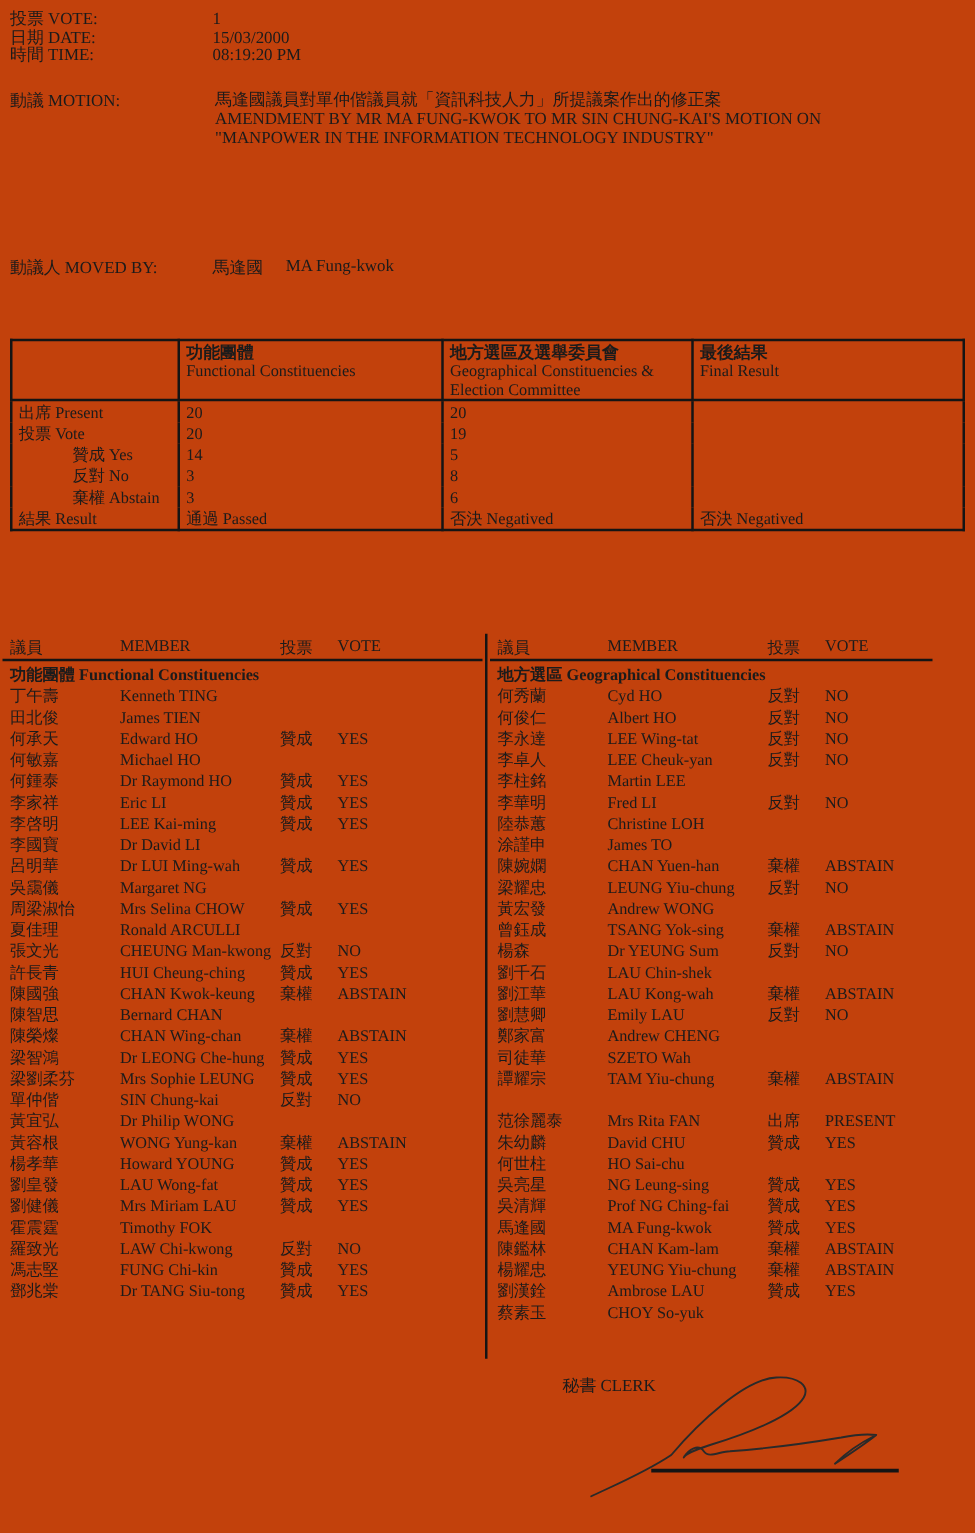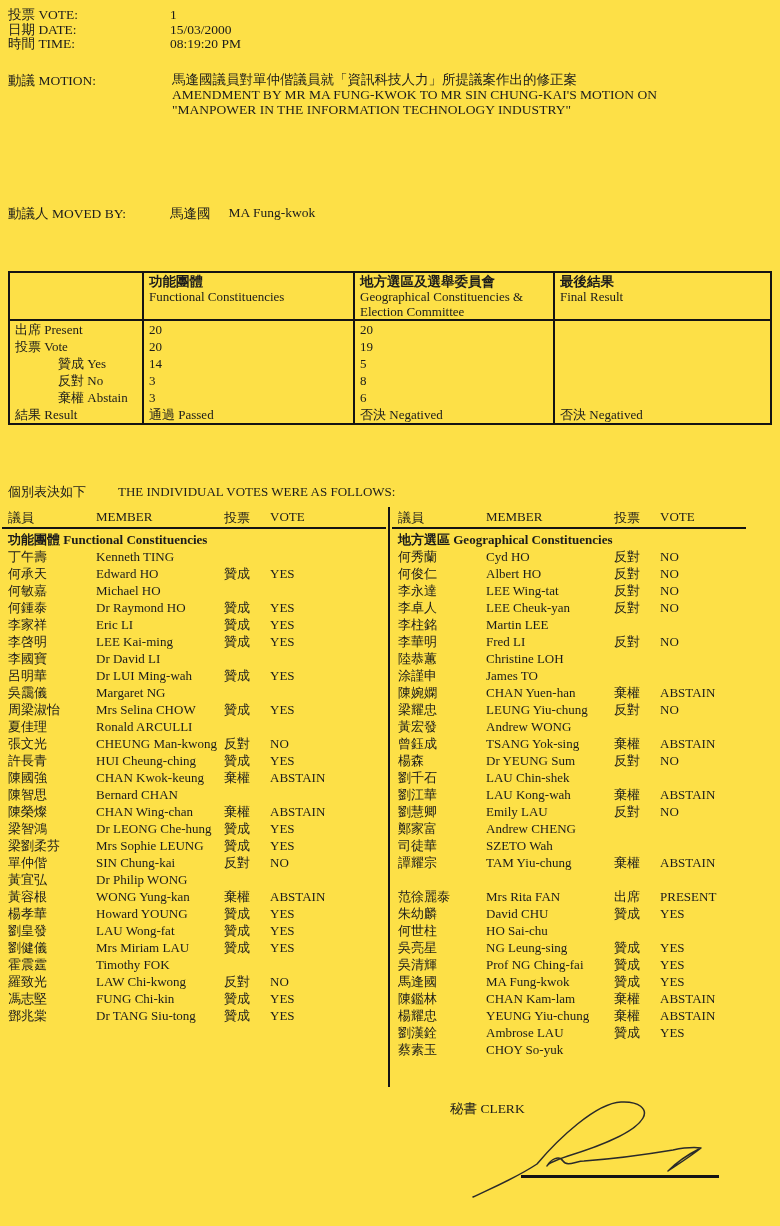--- a/index.html
+++ b/index.html
@@ -1,20 +1,20 @@
 <!DOCTYPE html>
 <html><head>
 <meta charset="utf-8">
 <style>
   html,body { margin:0; padding:0; background:#e8e8e8; }
   .page {
     position:relative;
     width:780px; height:1226px;
     margin:0 auto;
-    background:#fde047;
+    background:#c2410c;
     color:#1b1b1b;
     font-family:"Liberation Serif","DejaVu Serif",serif;
     overflow:hidden;
   }
 
   
   .meta { position:absolute; left:8px; top:8px; font-size:13.5px; }
   .meta-row { display:flex; line-height:14.5px; white-space:nowrap; }
   .meta-label { width:162px; }
 
@@ -165,24 +165,20 @@
         </tr>
         <tr>
           <td class="sum-label">結果 Result</td>
           <td class="sum-val">通過 Passed</td>
           <td class="sum-val">否決 Negatived</td>
           <td class="sum-val">否決 Negatived</td>
         </tr>
       </tbody>
   </table>
 
-  <div class="ind-heading">
-    <span class="ih-zh">個別表決如下</span>
-    <span>THE INDIVIDUAL VOTES WERE AS FOLLOWS:</span>
-  </div>
 
   <div class="col-head col-head-left">
     <span class="cell-zh">議員</span>
     <span class="cell-en">MEMBER</span>
     <span class="cell-vzh">投票</span>
     <span class="cell-ven">VOTE</span>
   </div>
   <div class="col-head col-head-right">
     <span class="cell-zh">議員</span>
     <span class="cell-en">MEMBER</span>
@@ -194,20 +190,26 @@
   <div class="head-rule head-rule-right"></div>
   <div class="col-divider"></div>
 
   <div class="ind-col ind-col-left">
       <div class="ind-row ind-section">
         <span>功能團體 Functional Constituencies</span>
       </div>
       <div class="ind-row">
         <span class="cell-zh">丁午壽</span>
         <span class="cell-en">Kenneth TING</span>
+        <span class="cell-vzh"></span>
+        <span class="cell-ven"></span>
+      </div>
+      <div class="ind-row">
+        <span class="cell-zh">田北俊</span>
+        <span class="cell-en">James TIEN</span>
         <span class="cell-vzh"></span>
         <span class="cell-ven"></span>
       </div>
       <div class="ind-row">
         <span class="cell-zh">何承天</span>
         <span class="cell-en">Edward HO</span>
         <span class="cell-vzh">贊成</span>
         <span class="cell-ven">YES</span>
       </div>
       <div class="ind-row">

